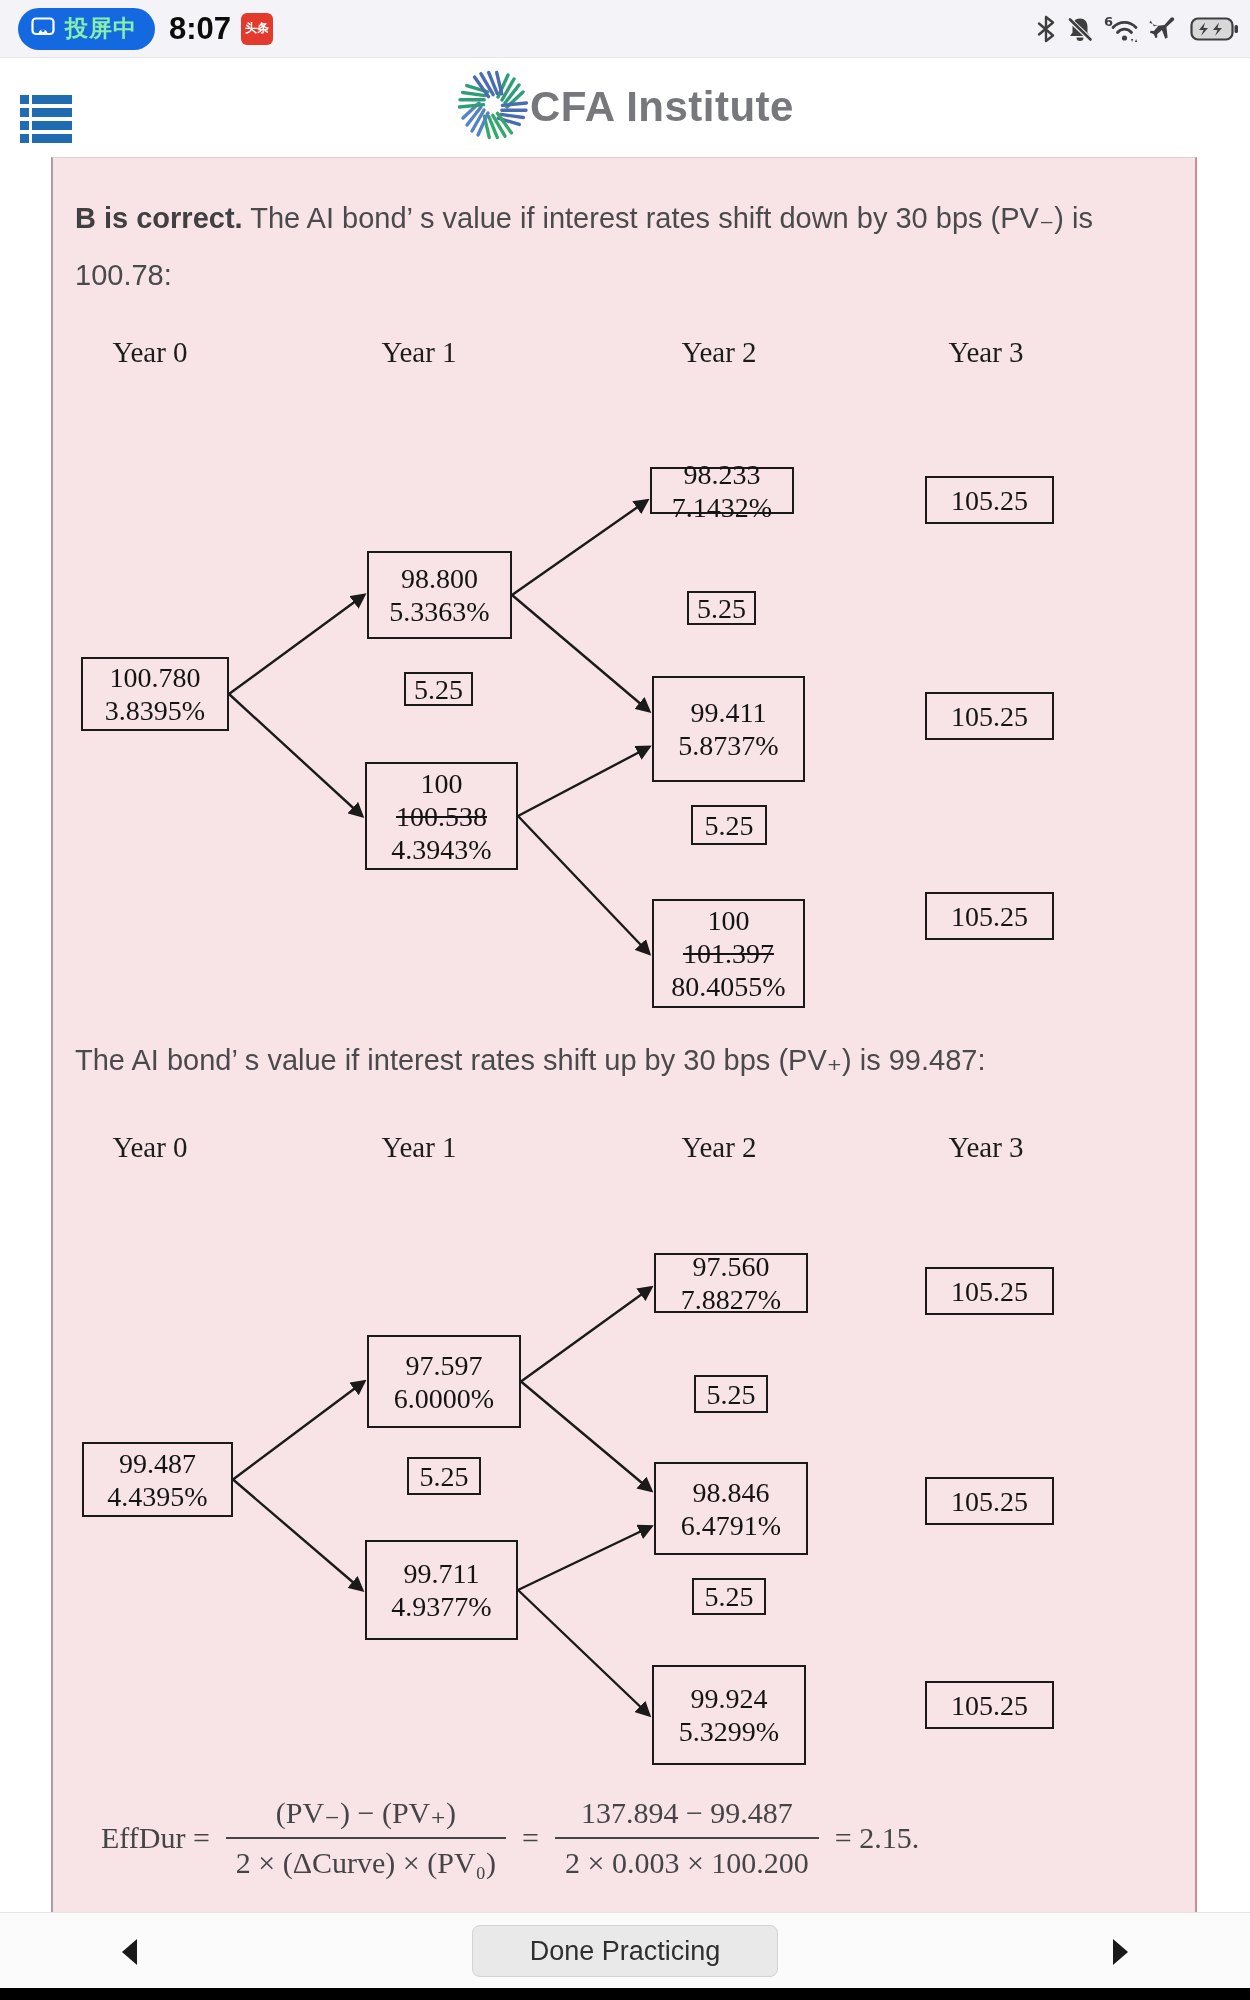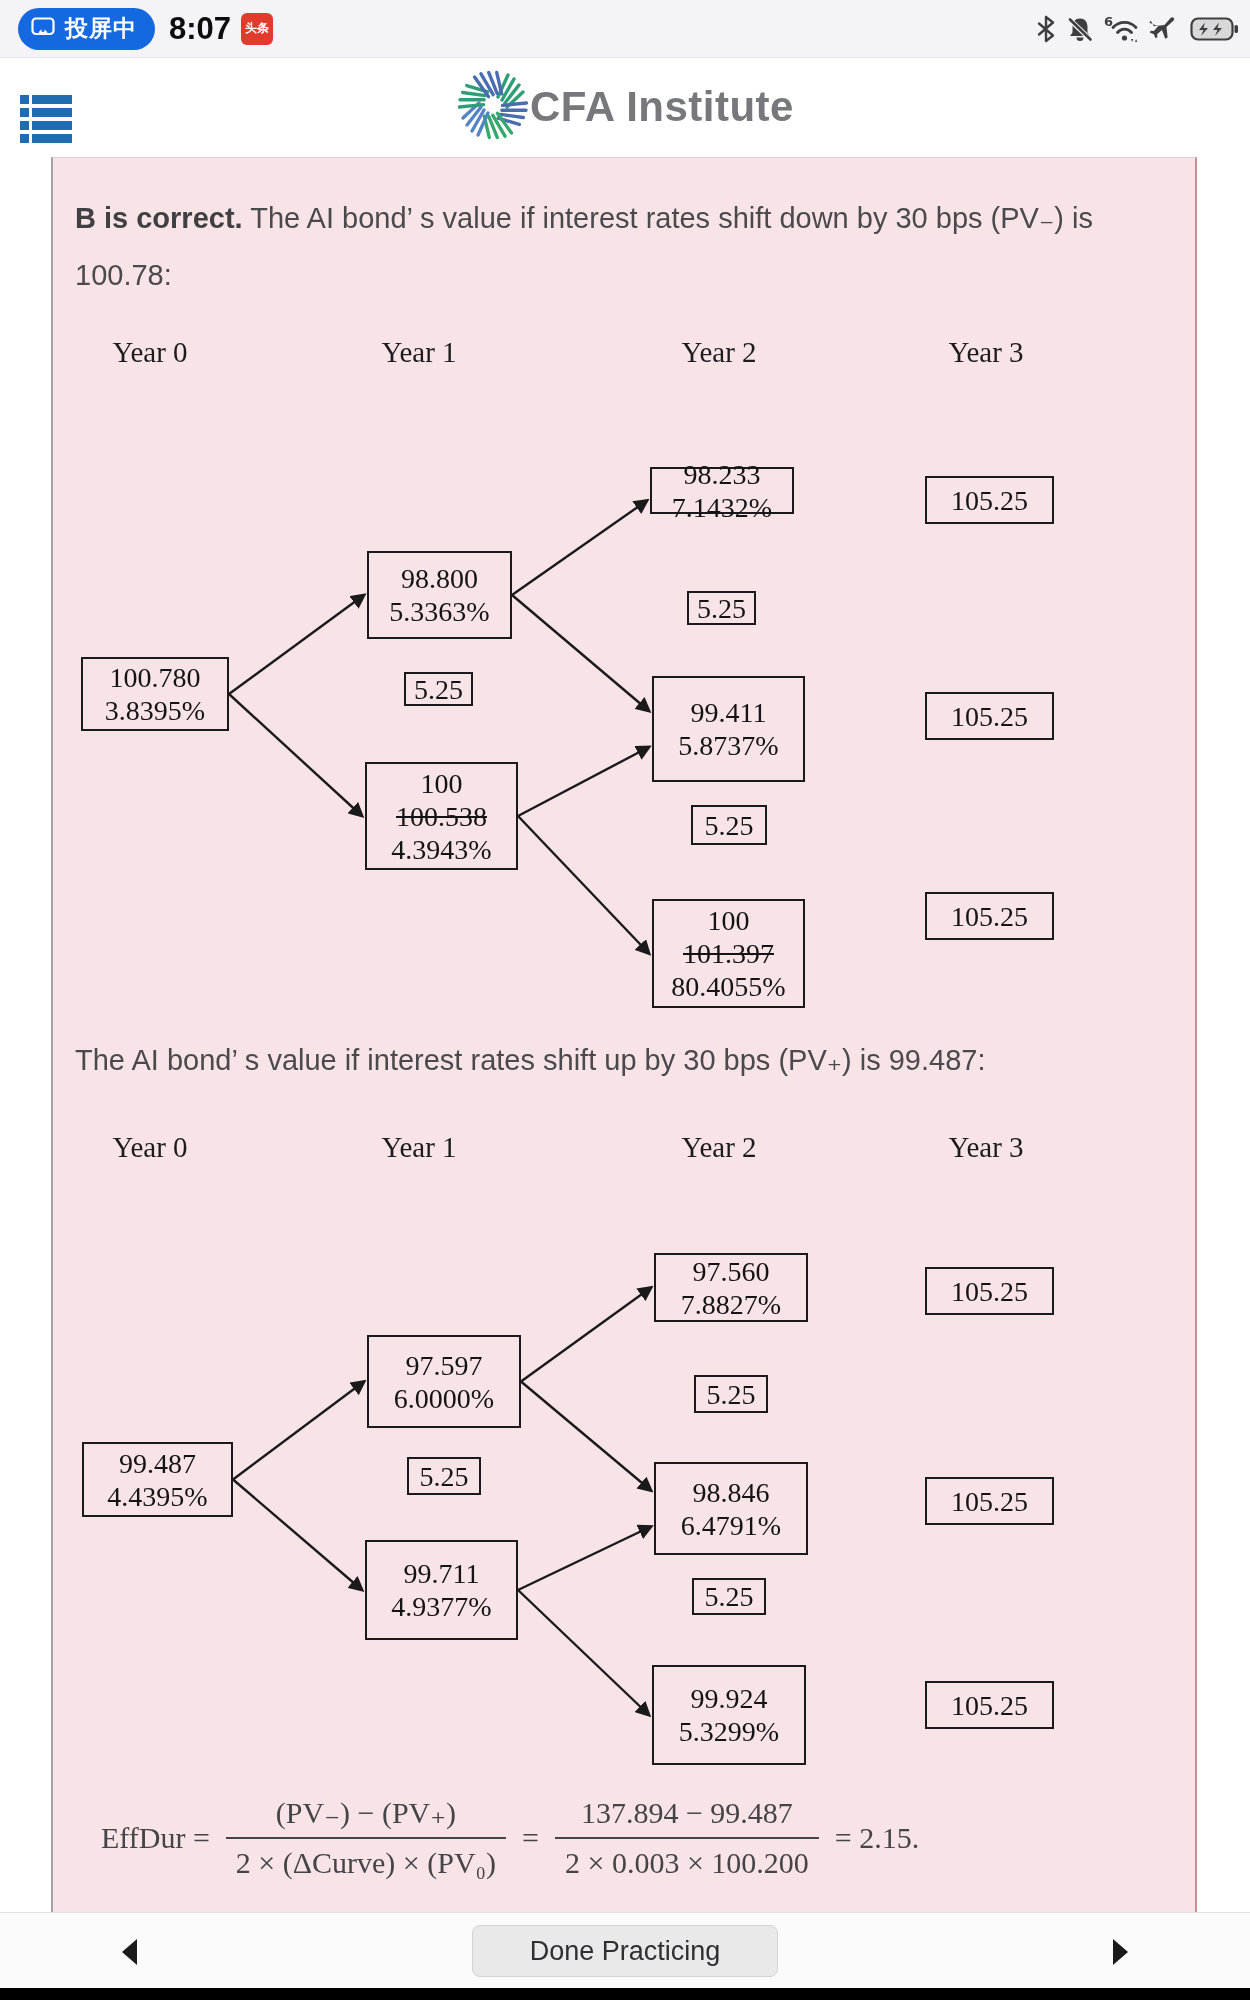--- a/index.html
+++ b/index.html
@@ -4,21 +4,21 @@
 <style>
   html,body{margin:0;padding:0;background:#ffffff;}
   *{box-sizing:border-box;}
   #page{position:relative;width:1250px;height:2000px;background:#fff;overflow:hidden;
         font-family:"Liberation Sans","DejaVu Sans",sans-serif;}
 
   
   .statusbar{position:absolute;left:0;top:0;width:1250px;height:58px;background:#f4f3f7;
              border-bottom:1px solid #e7e6ea;display:flex;align-items:center;}
   .cast-pill{display:flex;align-items:center;gap:9px;margin-left:18px;height:42px;
-             padding:0 18px 0 12px;border-radius:22px;background:#1569e0;color:#ffffff;cursor:pointer;}
+             padding:0 18px 0 12px;border-radius:22px;background:#1569e0;color:#86efac;cursor:pointer;}
   .cast-pill .lbl{font-size:23px;font-weight:600;letter-spacing:1px;}
   .sb-time{margin-left:14px;font-size:31px;font-weight:600;color:#0c0c0d;}
   .news-badge{margin-left:10px;width:32px;height:32px;border-radius:6px;background:#e23a2c;
               color:#fff;font-size:12px;font-weight:700;line-height:13px;display:flex;
               align-items:center;justify-content:center;padding:2px;overflow:hidden;}
   .sb-icons{position:absolute;right:10px;top:0;height:58px;display:flex;align-items:center;gap:9px;}
   .sb-icons svg{display:block;}
 
   
   .header{position:absolute;left:0;top:59px;width:1250px;height:96px;background:#ffffff;}
@@ -286,21 +286,21 @@
           <div>97.597</div>
           <div>6.0000%</div>
         </div>
         <div class="node" style="left: 354px; top: 326px; width: 74px; height: 38px;">
           <div>5.25</div>
         </div>
         <div class="node" style="left: 312px; top: 409px; width: 153px; height: 100px;">
           <div>99.711</div>
           <div>4.9377%</div>
         </div>
-        <div class="node" style="left: 601px; top: 122px; width: 154px; height: 69px;">
+        <div class="node" style="left: 601px; top: 122px; width: 154px; height: 60px;">
           <div>97.560</div>
           <div>7.8827%</div>
         </div>
         <div class="node" style="left: 641px; top: 244px; width: 74px; height: 38px;">
           <div>5.25</div>
         </div>
         <div class="node" style="left: 601px; top: 331px; width: 154px; height: 93px;">
           <div>98.846</div>
           <div>6.4791%</div>
         </div>

